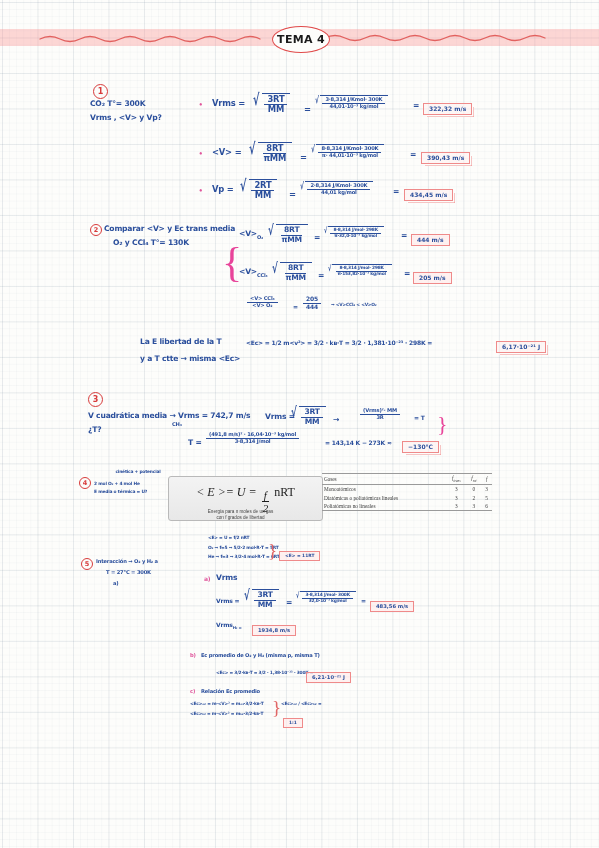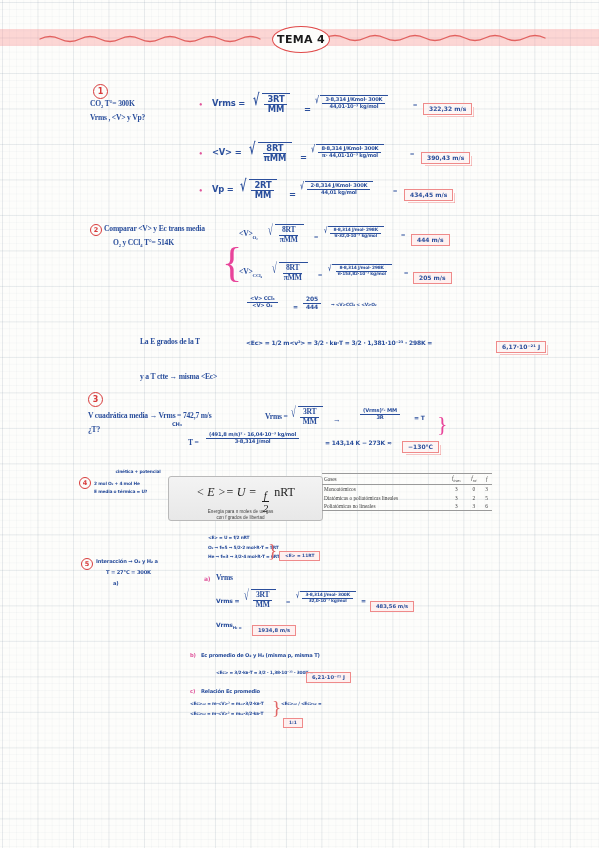--- a/index.html
+++ b/index.html
@@ -43,21 +43,21 @@
   }
   
   .circnum{
     width:13px;height:13px;border:1.4px solid #d83b3b;border-radius:50%;
     color:#d83b3b;font-family:"DejaVu Sans",sans-serif;font-weight:bold;
     font-size:8px;display:flex;align-items:center;justify-content:center;
     line-height:1;
   }
   .circnum.sm{width:10px;height:10px;font-size:6.5px;}
   
-  .h9{font-size:7.6px;font-family:Liberation Serif, serif;}
+  .h9{font-size:7.6px;}
   .h10{font-size:8.4px;}
   .h7{font-size:6px;}
   .h6{font-size:5.2px;}
   .h5{font-size:4.4px;}
   
   .ansbox{
     border:1.3px solid #ef8a8a;background:rgba(255,240,240,.55);
     padding:1.5px 5px;display:inline-block;color:#2b4f9c;
     font-family:"DejaVu Sans",sans-serif;font-weight:bold;
   }
@@ -208,21 +208,21 @@
 </div>
 <div class="abs hand ink h9" style="left:393px;top:187px;">=</div>
 <div class="abs" style="left:404px;top:183px;">
   <span class="ansbox dbl h7">434,45 m/s</span>
 </div>
 
 <div class="abs" style="left:90px;top:224px;">
   <div class="circnum sm">2</div>
 </div>
 <div class="abs hand ink h9" style="left:104px;top:224px;">Comparar &lt;V&gt; y Ec trans media</div>
-<div class="abs hand ink h9" style="left:113px;top:238px;">O₂ y CCl₄   T°= 514K</div>
+<div class="abs hand ink h9" style="left:113px;top:238px;">O₂ y CCl₄   T°= 130K</div>
 
 <div class="abs pinkbrace" style="left:222px;top:252px;">{</div>
 
 <div class="abs hand ink h9" style="left:239px;top:229px;"><span>&lt;V&gt;</span><sub>O₂</sub></div>
 <div class="abs hand ink h9" style="left:268px;top:224px;">
   <span class="sqrt">
       <span class="rad">√</span>
       <span class="body">
     <span class="frac">
           <span class="num">8RT</span>
@@ -285,22 +285,22 @@
 </div>
 <div class="abs hand ink h7" style="left:293px;top:303px;">=</div>
 <div class="abs hand ink h7" style="left:303px;top:296px;">
   <span class="frac">
       <span class="num">205</span>
   <span class="den">444</span>
     </span>
 </div>
 <div class="abs hand ink h5" style="left:331px;top:302px;">→ &lt;V&gt;CCl₄ &lt; &lt;V&gt;O₂</div>
 
-<div class="abs hand ink h9" style="left:140px;top:337px;">La E grados de la T</div>
-<div class="abs hand ink h9" style="left:140px;top:372px;">y a T ctte → misma &lt;Ec&gt;</div>
+<div class="abs hand ink h9" style="left:140px;top:337px;">La E libertad de la T</div>
+<div class="abs hand ink h9" style="left:140px;top:354px;">y a T ctte → misma &lt;Ec&gt;</div>
 <div class="abs hand ink h7" style="left:246px;top:339px;">&lt;Ec&gt; = 1/2 m&lt;v²&gt; = 3/2 · kʙ·T = 3/2 · 1,381·10⁻²³ · 298K =</div>
 <div class="abs" style="left:496px;top:335px;">
   <span class="ansbox dbl h7">6,17·10⁻²¹ J</span>
 </div>
 
 <div class="abs" style="left:88px;top:392px;">
   <div class="circnum">3</div>
 </div>
 <div class="abs hand ink h9" style="left:88px;top:411px;">V cuadrática media → Vrms = 742,7 m/s</div>
 <div class="abs hand ink h6" style="left:172px;top:421px;">CH₄</div>

